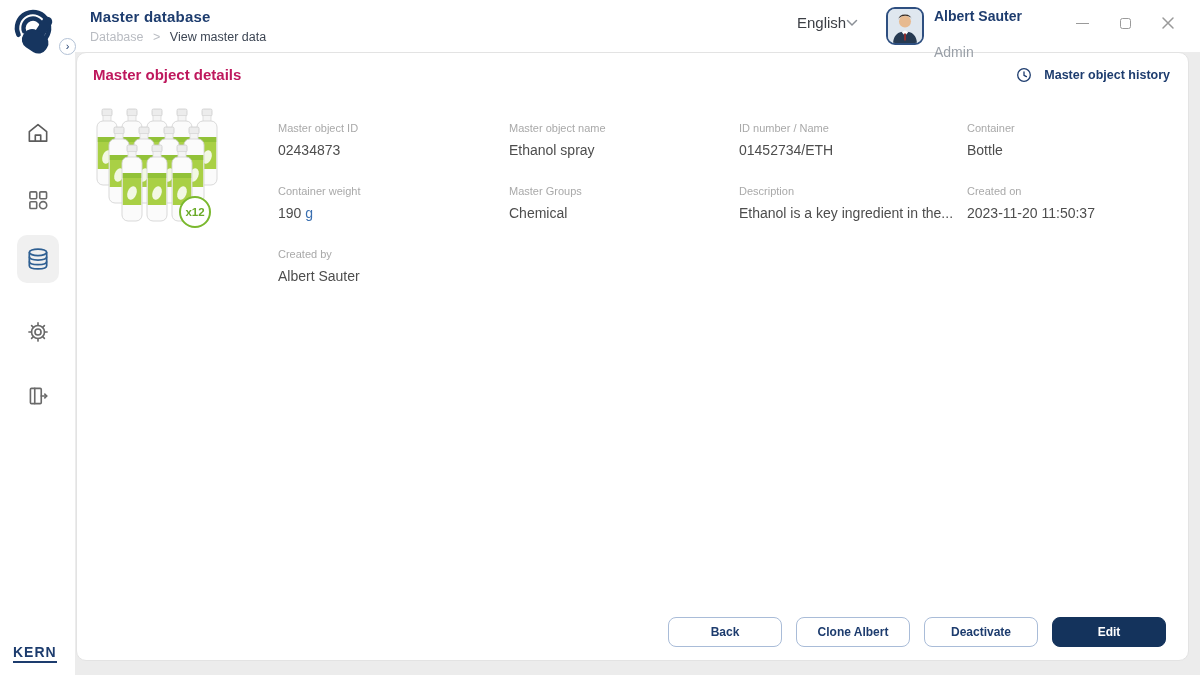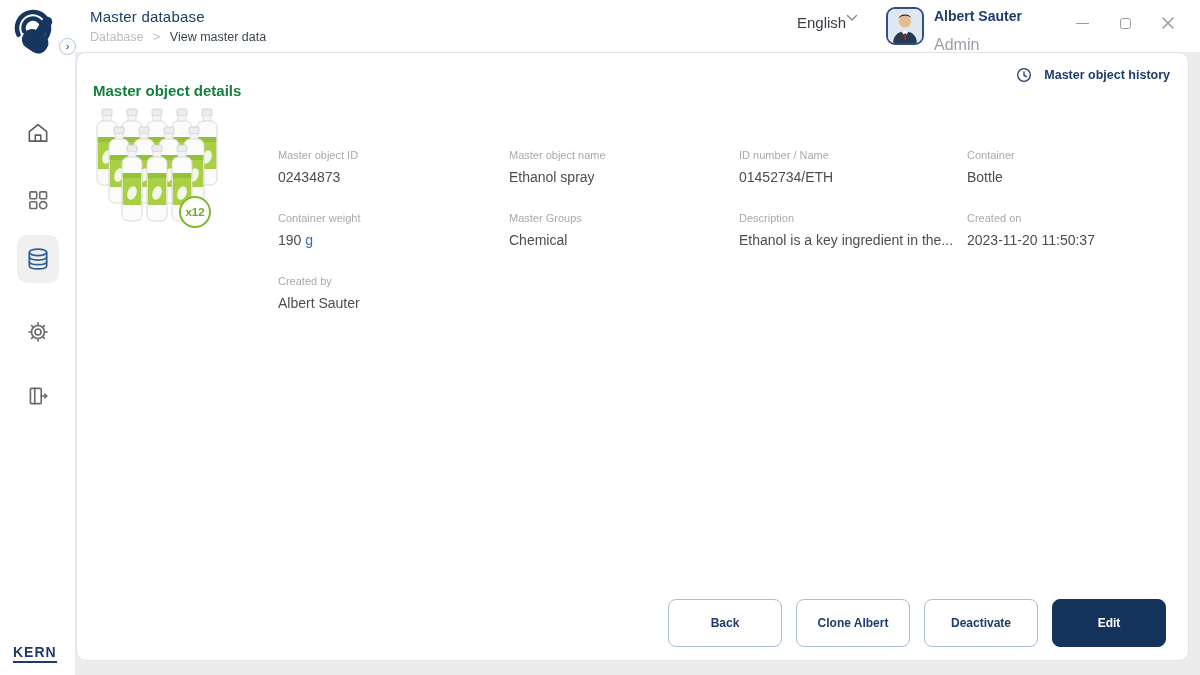--- a/index.html
+++ b/index.html
@@ -7,60 +7,60 @@
   body {
     width:1200px; height:675px; position:relative; overflow:hidden;
     font-family:"Liberation Sans", sans-serif; background:#ffffff;
   }
   
   .header { position:absolute; left:0; top:0; width:1200px; height:52px; background:#fff; z-index:5; }
   .app-logo { position:absolute; left:8px; top:4px; width:54px; height:54px; }
   .expand-btn { position:absolute; left:59px; top:38px; width:17px; height:17px; border:1px solid #b3c2d6;
     border-radius:50%; background:#fff; color:#1d3c6e; font-size:11px; line-height:14px; text-align:center; cursor:pointer; }
   .title-block { position:absolute; left:90px; top:8px; }
-  .page-title { font-size:15px; font-weight:normal; color:#1d3c6e; letter-spacing:.2px; }
+  .page-title { font-size:15px; font-weight:bold; color:#1d3c6e; letter-spacing:.2px; }
   .breadcrumb { margin-top:5px; font-size:12.5px; }
   .crumb-parent { color:#b9bcc2; }
   .crumb-sep { color:#b9bcc2; margin:0 6px; }
   .crumb-current { color:#3d4654; }
-  .lang { position:absolute; left:797px; top:14px; display:flex; gap:0; cursor:pointer; }
+  .lang { position:absolute; left:797px; top:14px; display:flex; align-items:center; gap:0; cursor:pointer; }
   .lang-label { font-size:15px; color:#3c3f45; }
   .avatar { position:absolute; left:886px; top:7px; width:38px; height:38px; border:2px solid #2e4f80; border-radius:9px; overflow:hidden; background:#dfe7ef; }
   .user-block { position:absolute; left:934px; top:8px; }
   .user-name { font-size:14px; font-weight:bold; color:#1d3c6e; }
-  .user-role { font-size:16px; color:#9aA0a8; margin-top:12px; color:#9aa0a8; }
+  .user-role { font-size:14px; color:#9aA0a8; margin-top:20px; color:#9aa0a8; }
   .win-btn { position:absolute; top:12px; width:22px; height:22px; display:flex; align-items:center; justify-content:center; cursor:pointer; }
   .wb-min { left:1071px; } .wb-max { left:1114px; } .wb-close { left:1157px; }
   .min-glyph { width:13px; height:0; border-top:1.6px solid #9a9a9a; }
   .max-glyph { width:11px; height:11px; border:1.6px solid #9a9a9a; border-radius:2.5px; }
   
   .sidebar { position:absolute; left:0; top:52px; width:75px; height:623px; background:#fff; z-index:4; }
   .side-item { position:absolute; left:17px; width:42px; height:42px; display:flex; align-items:center; justify-content:center; cursor:pointer; border-radius:10px; }
   .side-item.active { background:#f0f0f0; width:42px; height:48px; }
   .brand { position:absolute; left:13px; bottom:12px; font-size:14px; font-weight:bold; 
     color:#1d3c6e; letter-spacing:1px; border-bottom:2.5px solid #1d3c6e; padding-bottom:1px; }
   
   .backdrop { position:absolute; left:75px; top:52px; width:1125px; height:623px; background:#ececec; }
   .card { position:absolute; left:76px; top:52px; width:1113px; height:609px; background:#fff;
     border:1px solid #e3e3e3; border-radius:10px; z-index:3; }
-  .card-title { position:absolute; left:16px; top:13px; font-size:15px; font-weight:bold; color:#15803d;margin-top:16px; }
+  .card-title { position:absolute; left:16px; top:13px; font-size:15px; font-weight:bold; color:#be185d; }
   .history-link { position:absolute; right:18px; top:14px; display:flex; align-items:center; gap:12px; cursor:pointer; }
   .history-text { font-size:12.5px; font-weight:bold; color:#1d3c6e; }
   
   .product { position:absolute; left:16px; top:54px; width:150px; height:128px; }
   .badge { position:absolute; left:86px; top:89px; width:32px; height:32px; background:#fff; border:2.5px solid #7ab82e;
     border-radius:50%; display:flex; align-items:center; justify-content:center; font-size:11.5px; font-weight:bold; color:#6aaa28; }
   
-  .fields { position:absolute; left:201px; top:96px; display:grid; grid-template-columns:231px 230px 228px 210px; grid-auto-rows:63px; }
+  .fields { position:absolute; left:201px; top:69px; display:grid; grid-template-columns:231px 230px 228px 210px; grid-auto-rows:63px; }
   .field-label { font-size:11px; color:#a9a9a9; }
   .field-value { font-size:14px; color:#4d4d4d; margin-top:8px; }
   .unit { color:#3a6fb0; }
   
   .footer { position:absolute; right:22px; bottom:13px; display:flex; gap:14px; }
-  .btn { min-width:114px; height:48px; border:1px solid #a9bcd8; border-radius:8px; background:#fff;
+  .btn { min-width:114px; height:30px; border:1px solid #a9bcd8; border-radius:8px; background:#fff;
     color:#1d3c6e; font-size:12px; font-weight:bold; font-family:"Liberation Sans",sans-serif; cursor:pointer; padding:0 18px; }
   .btn.primary { background:#14335c; border-color:#14335c; color:#fff; }
   svg { display:block; }
 </style>
 </head>
 <body>
 
 <div class="backdrop"></div>
 
 <div class="header">

